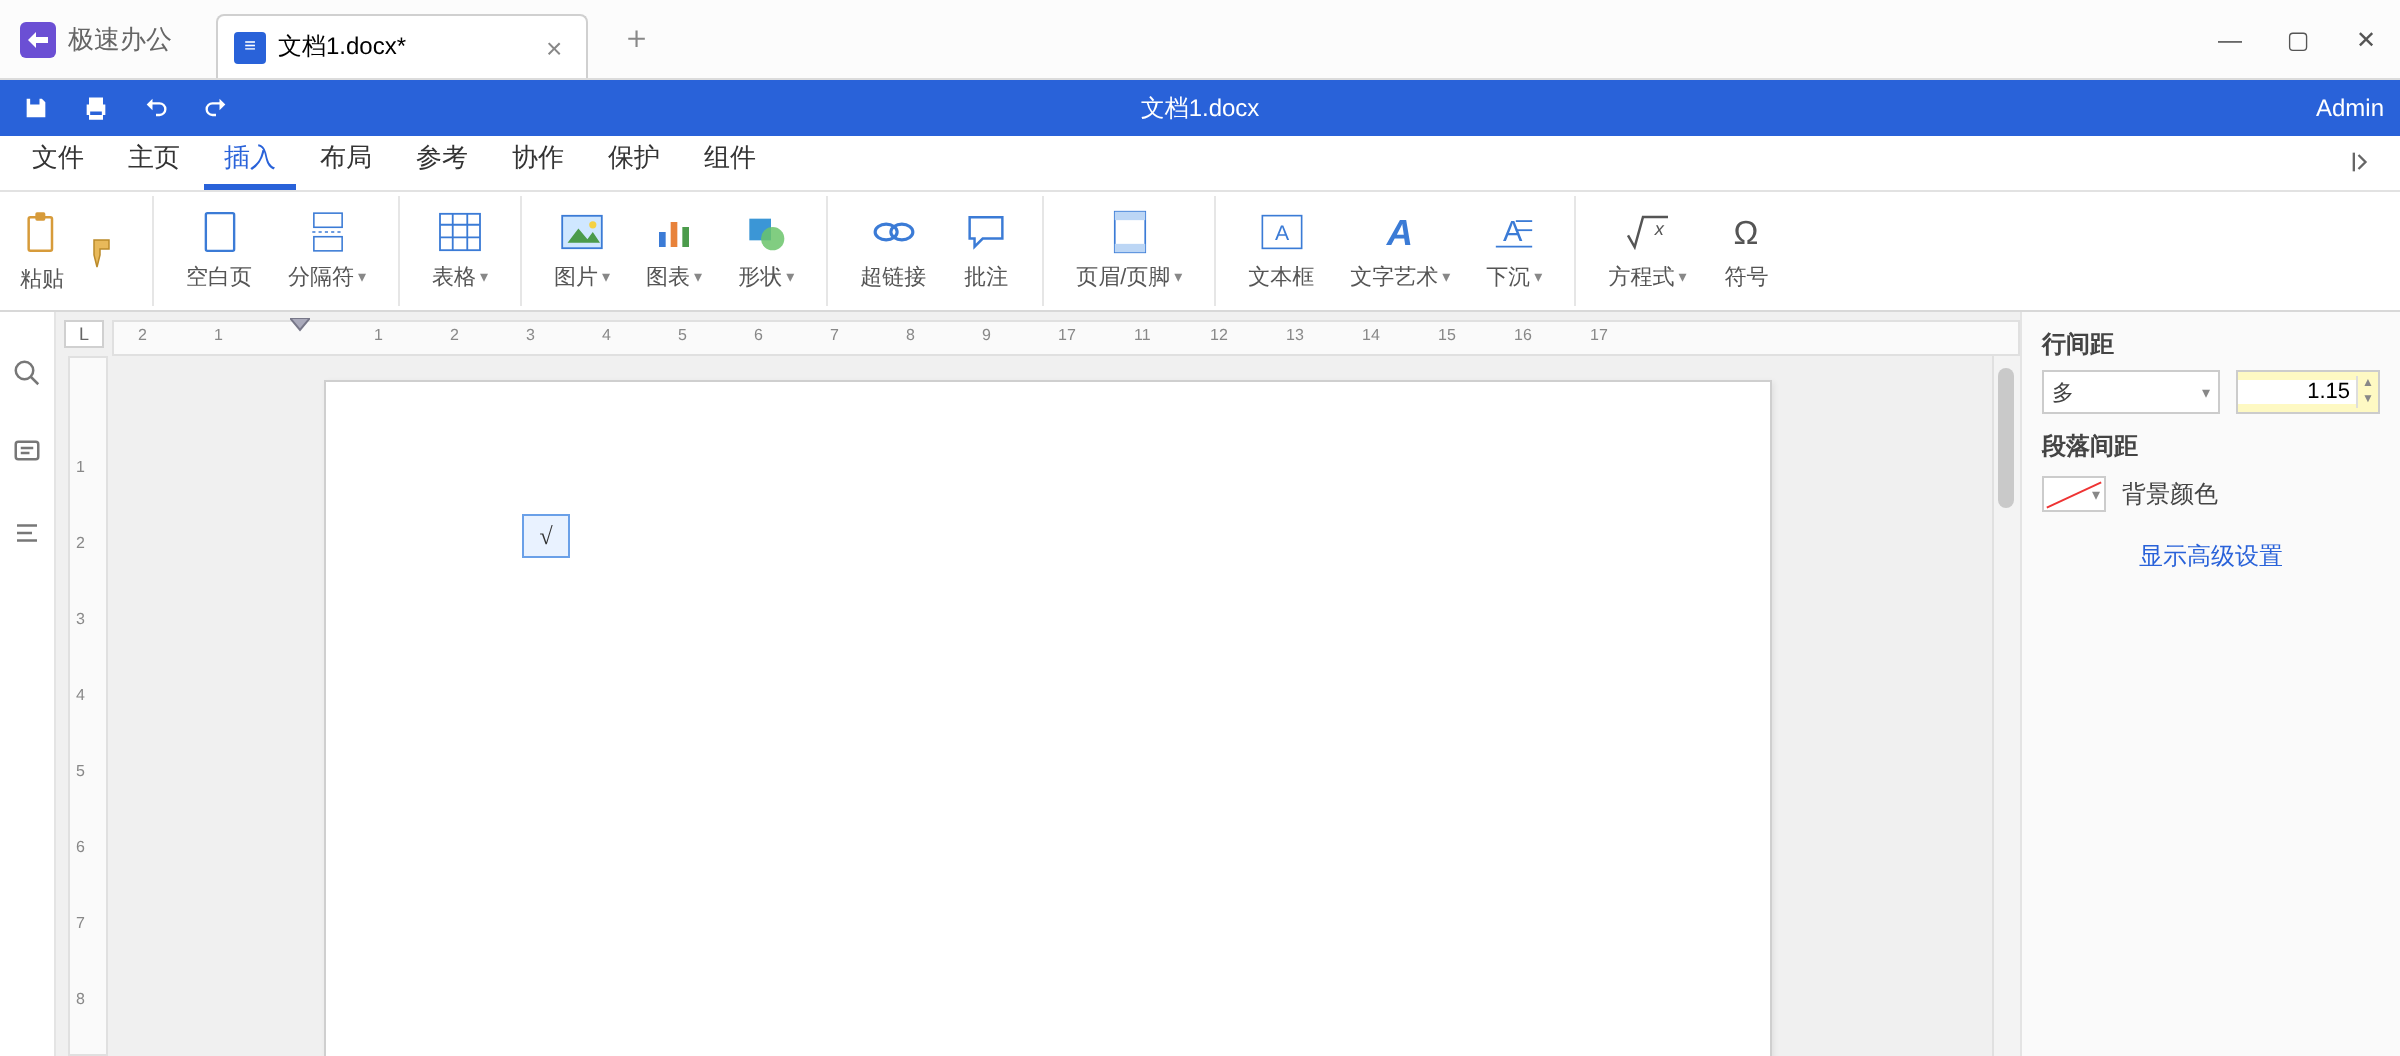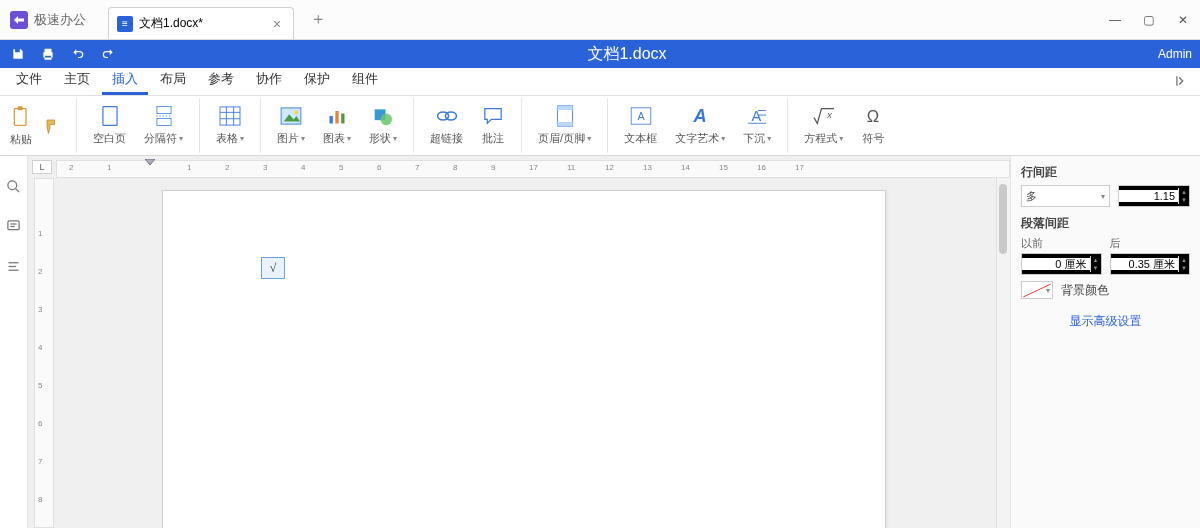--- a/index.html
+++ b/index.html
@@ -15,21 +15,21 @@
   .tab-title { font-size: 12px; color: #000000; padding-right: 60px; }
   .tab-close { color: #888; padding: 0 4px; cursor: pointer; font-size: 14px; }
   .tab-add { margin-left: 10px; color: #888; font-size: 16px; padding: 6px; cursor: pointer; }
   .titlebar-spacer { flex: 1; }
   .win-controls { display: flex; }
   .win-btn { width: 34px; height: 40px; display: flex; align-items: center; justify-content: center; color: #555; cursor: pointer; }
   .menubar { height: 28px; background: #2962d9; color: #fff; display: flex; align-items: center; padding: 0 6px; position: relative; }
   .qat { display: flex; align-items: center; gap: 6px; }
   .qat-item { width: 24px; height: 22px; display: flex; align-items: center; justify-content: center; cursor: pointer; border-radius: 2px; }
   .qat-item svg { width: 14px; height: 14px; fill: #fff; }
-  .doc-title { position: absolute; left: 50%; transform: translateX(-50%); font-size: 16px; margin-left: 27px; }
+  .doc-title { position: absolute; left: 50%; transform: translateX(-50%); font-size: 12px; }
   .admin { position: absolute; right: 8px; font-size: 12px; }
   .ribbon-tabs { height: 28px; background: #fff; border-bottom: 1px solid #e2e2e2; display: flex; align-items: flex-end; padding: 0 6px; gap: 2px; }
   .ribbon-tab { padding: 4px 10px; font-size: 13px; color: #333; cursor: pointer; border-bottom: 3px solid transparent; margin-top: 16px; }
   .ribbon-tab.active { color: #2962d9; border-bottom: 3px solid #2962d9; font-weight: 500; }
   .ribbon-collapse { margin-left: auto; padding: 4px 6px; color: #666; cursor: pointer; }
   .ribbon-content { height: 60px; background: #fff; border-bottom: 1px solid #d8d8d8; display: flex; padding: 2px 6px; }
   .ribbon-group { display: flex; align-items: center; padding: 0 10px; border-right: 1px solid #e6e6e6; gap: 6px; }
   .ribbon-group:last-child { border-right: none; }
   .ribbon-btn { display: flex; flex-direction: column; align-items: center; justify-content: center; gap: 4px; padding: 2px 6px; cursor: pointer; border-radius: 3px; }
   .ribbon-btn .icon { width: 24px; height: 22px; display: flex; align-items: center; justify-content: center; }
@@ -53,21 +53,21 @@
   .vruler .vtick { position: absolute; left: 3px; font-size: 8px; color: #888; }
   .page-wrap { flex: 1; position: relative; overflow: hidden; }
   .page { position: absolute; top: 12px; left: 108px; width: 724px; height: 340px; background: #fff; border: 1px solid #cfcfcf; box-shadow: 1px 1px 3px rgba(0,0,0,0.07); }
   .equation-box { position: absolute; top: 66px; left: 98px; width: 24px; height: 22px; border: 1px solid #6aa0e8; background: #e9f2ff; display: flex; align-items: center; justify-content: center; font-family: serif; font-style: italic; font-size: 12px; }
   .scrollbar-v { width: 14px; background: #f3f3f3; border-left: 1px solid #e0e0e0; position: relative; }
   .scrollbar-v .thumb { position: absolute; top: 6px; left: 2px; width: 8px; height: 70px; background: #c9c9c9; border-radius: 4px; }
   .right-panel { width: 190px; background: #fafafa; border-left: 1px solid #e4e4e4; padding: 8px 10px; font-size: 12px; color: #444; }
   .panel-section label.section-title { font-weight: bold; display: block; margin-bottom: 4px; }
   .line-spacing-row { display: flex; gap: 8px; margin-bottom: 8px; }
   .select-box { flex: 1; height: 22px; border: 1px solid #ccc; background: #fff; display: flex; align-items: center; justify-content: space-between; padding: 0 4px; font-size: 11px; }
-  .spinner { width: 72px; height: 22px; border: 1px solid #ccc; background: #000000; display: flex; align-items: center; }
+  .spinner { width: 72px; height: 22px; border: 1px solid #ccc; background: #fef9c3; display: flex; align-items: center; }
   .spinner input { border: none; width: 100%; text-align: right; padding-right: 3px; font-size: 11px; outline: none; }
   .spinner .spins { display: flex; flex-direction: column; font-size: 6px; color: #888; line-height: 8px; border-left: 1px solid #ddd; padding: 0 2px; }
   .para-spacing { margin-bottom: 6px; }
   .para-spacing .cols { display: flex; gap: 8px; }
   .para-spacing .col { flex: 1; }
   .para-spacing .col .col-label { font-size: 11px; color: #666; margin-bottom: 2px; display: block; }
   .checkbox-row { display: flex; align-items: flex-start; gap: 5px; margin: 6px 0 10px; font-size: 11px; color: #555; line-height: 1.4; }
   .checkbox-row input { margin-top: 2px; }
   .bgcolor-row { display: flex; align-items: center; gap: 8px; margin-bottom: 14px; }
   .bgcolor-swatch { width: 32px; height: 18px; border: 1px solid #ccc; background: #fff; position: relative; display: flex; align-items: center; }
@@ -440,42 +440,20 @@
           <div class="spins">
               <span>▲</span>
               <span>▼</span>
             </div>
         </div>
       </div>
     </div>
 
     <div class="panel-section para-spacing">
       <label class="section-title">段落间距</label>
-      <div class="cols">
-        <div class="col">
-          <span class="col-label">以前</span>
-          <div class="spinner" style="width:100%">
-            <input value="0 厘米" style="">
-            <div class="spins">
-                <span>▲</span>
-                <span>▼</span>
-              </div>
-          </div>
-        </div>
-        <div class="col">
-          <span class="col-label">后</span>
-          <div class="spinner" style="width:100%">
-            <input value="0.35 厘米" style="">
-            <div class="spins">
-                <span>▲</span>
-                <span>▼</span>
-              </div>
-          </div>
-        </div>
-      </div>
     </div>
 
 
     <div class="bgcolor-row">
       <div class="bgcolor-swatch">
         <div class="slash"></div>
           <span class="dd">▾</span>
       </div>
       <span>背景颜色</span>
     </div>

